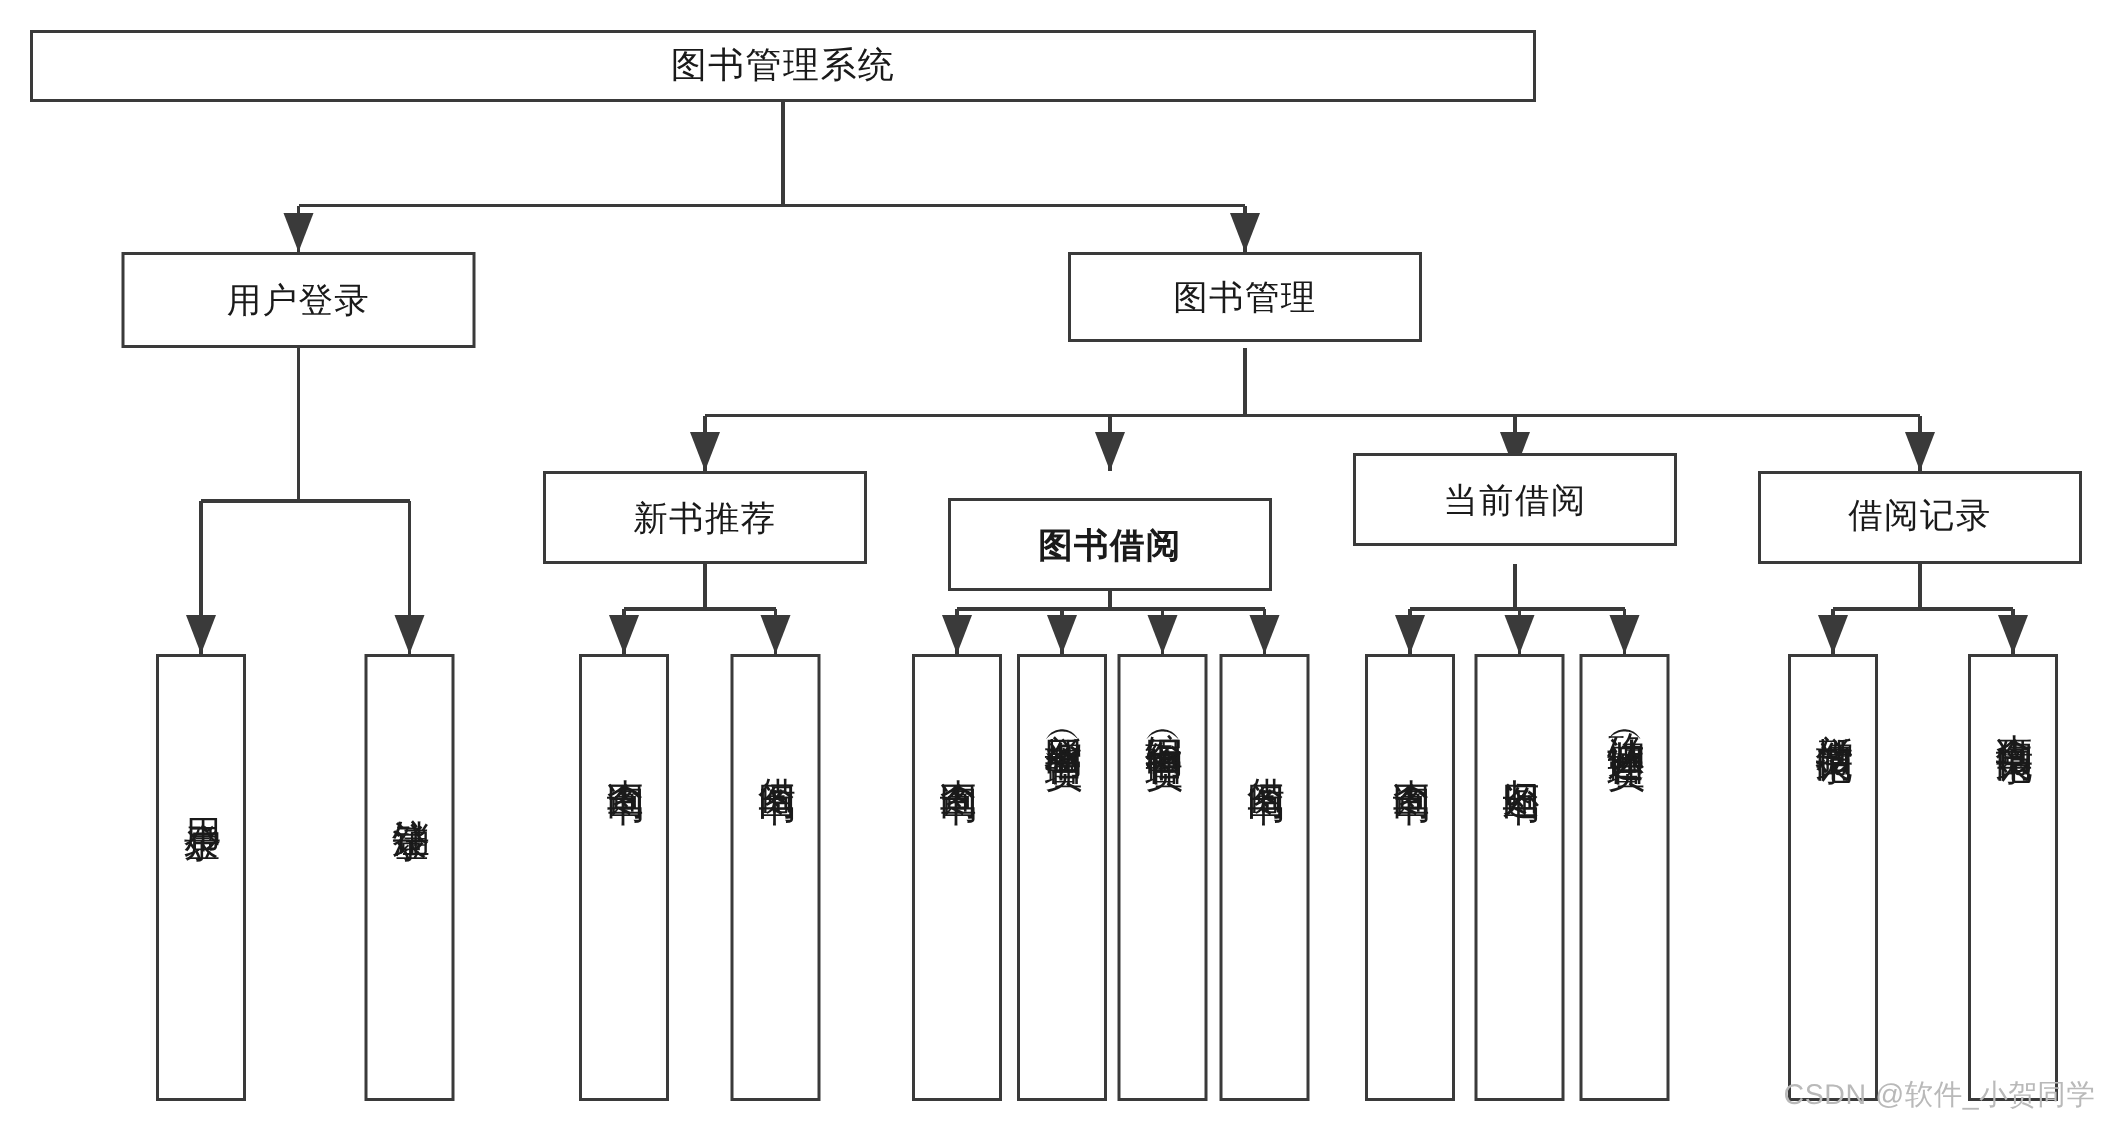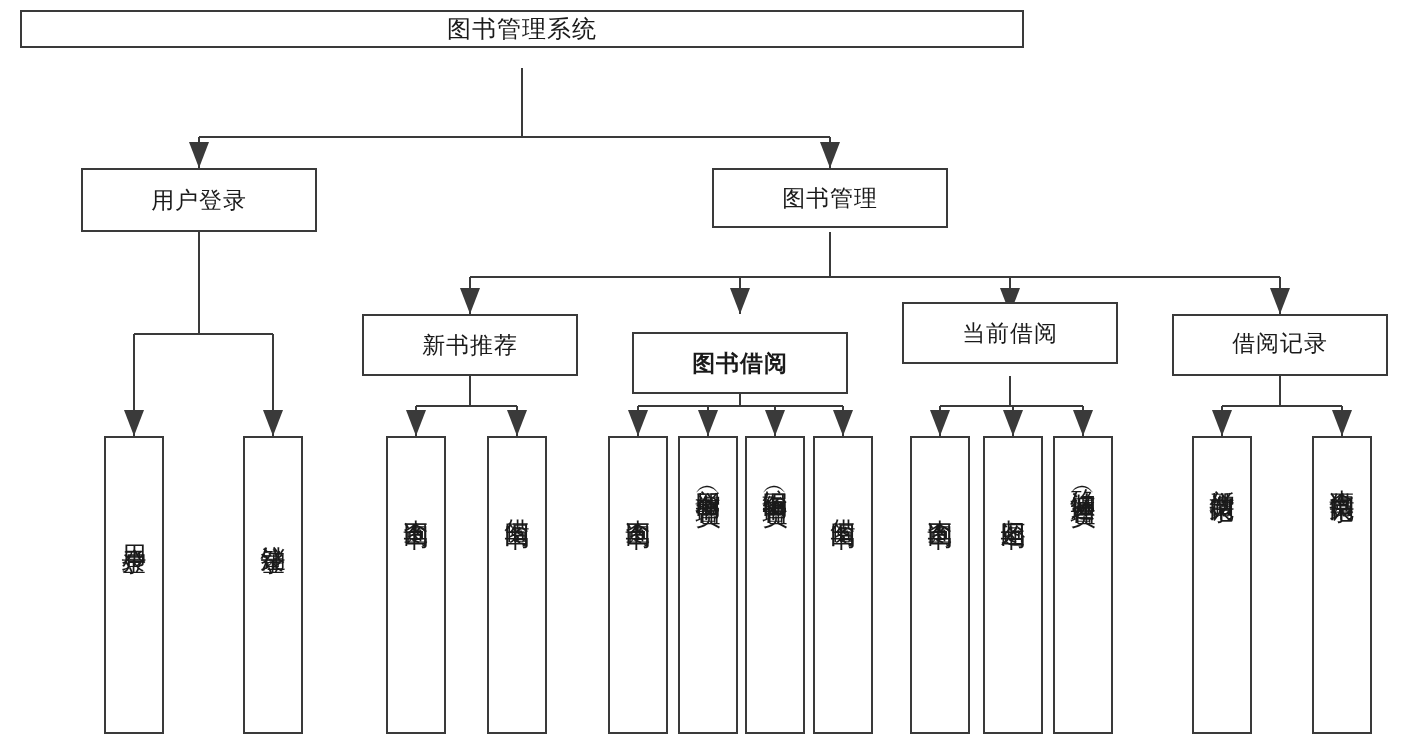--- a/index.html
+++ b/index.html
@@ -131,21 +131,21 @@
       <line x1="1083" y1="406" x2="1083" y2="436" stroke="#3a3a3a" stroke-width="2.6" shape-rendering="crispEdges"></line>
       <polygon points="1073,410 1093,410 1083,436" fill="#3a3a3a"></polygon>
       <line x1="1280" y1="376" x2="1280" y2="406" stroke="#3a3a3a" stroke-width="2.6" shape-rendering="crispEdges"></line>
       <line x1="1222" y1="406" x2="1342" y2="406" stroke="#3a3a3a" stroke-width="2.6" shape-rendering="crispEdges"></line>
       <line x1="1222" y1="406" x2="1222" y2="436" stroke="#3a3a3a" stroke-width="2.6" shape-rendering="crispEdges"></line>
       <polygon points="1212,410 1232,410 1222,436" fill="#3a3a3a"></polygon>
       <line x1="1342" y1="406" x2="1342" y2="436" stroke="#3a3a3a" stroke-width="2.6" shape-rendering="crispEdges"></line>
       <polygon points="1332,410 1352,410 1342,436" fill="#3a3a3a"></polygon>
     </svg>
   <div id="nodes">
-      <div class="node horiz root" style="left: 20px; top: 10px; width: 1004px; height: 38px;">
+      <div class="node horiz root" style="left: 20px; top: 20px; width: 1004px; height: 48px;">
         <span class="lbl">图书管理系统</span>
       </div>
       <div class="node horiz" style="left: 81px; top: 168px; width: 236px; height: 64px;">
         <span class="lbl">用户登录</span>
       </div>
       <div class="node horiz" style="left: 712px; top: 168px; width: 236px; height: 60px;">
         <span class="lbl">图书管理</span>
       </div>
       <div class="node horiz" style="left: 362px; top: 314px; width: 216px; height: 62px;">
         <span class="lbl">新书推荐</span>
@@ -192,13 +192,14 @@
       <div class="node vert mid2" style="left: 1053px; top: 436px; width: 60px; height: 298px;">
         <span class="lbl">确认归还（管理员）</span>
       </div>
       <div class="node vert mid2" style="left: 1192px; top: 436px; width: 60px; height: 298px;">
         <span class="lbl">新增借阅记录</span>
       </div>
       <div class="node vert mid2" style="left: 1312px; top: 436px; width: 60px; height: 298px;">
         <span class="lbl">查询借阅记录</span>
       </div>
     </div>
+  <div id="watermark">CSDN @软件_小贺同学</div>
 </div>
 
 </body></html>

